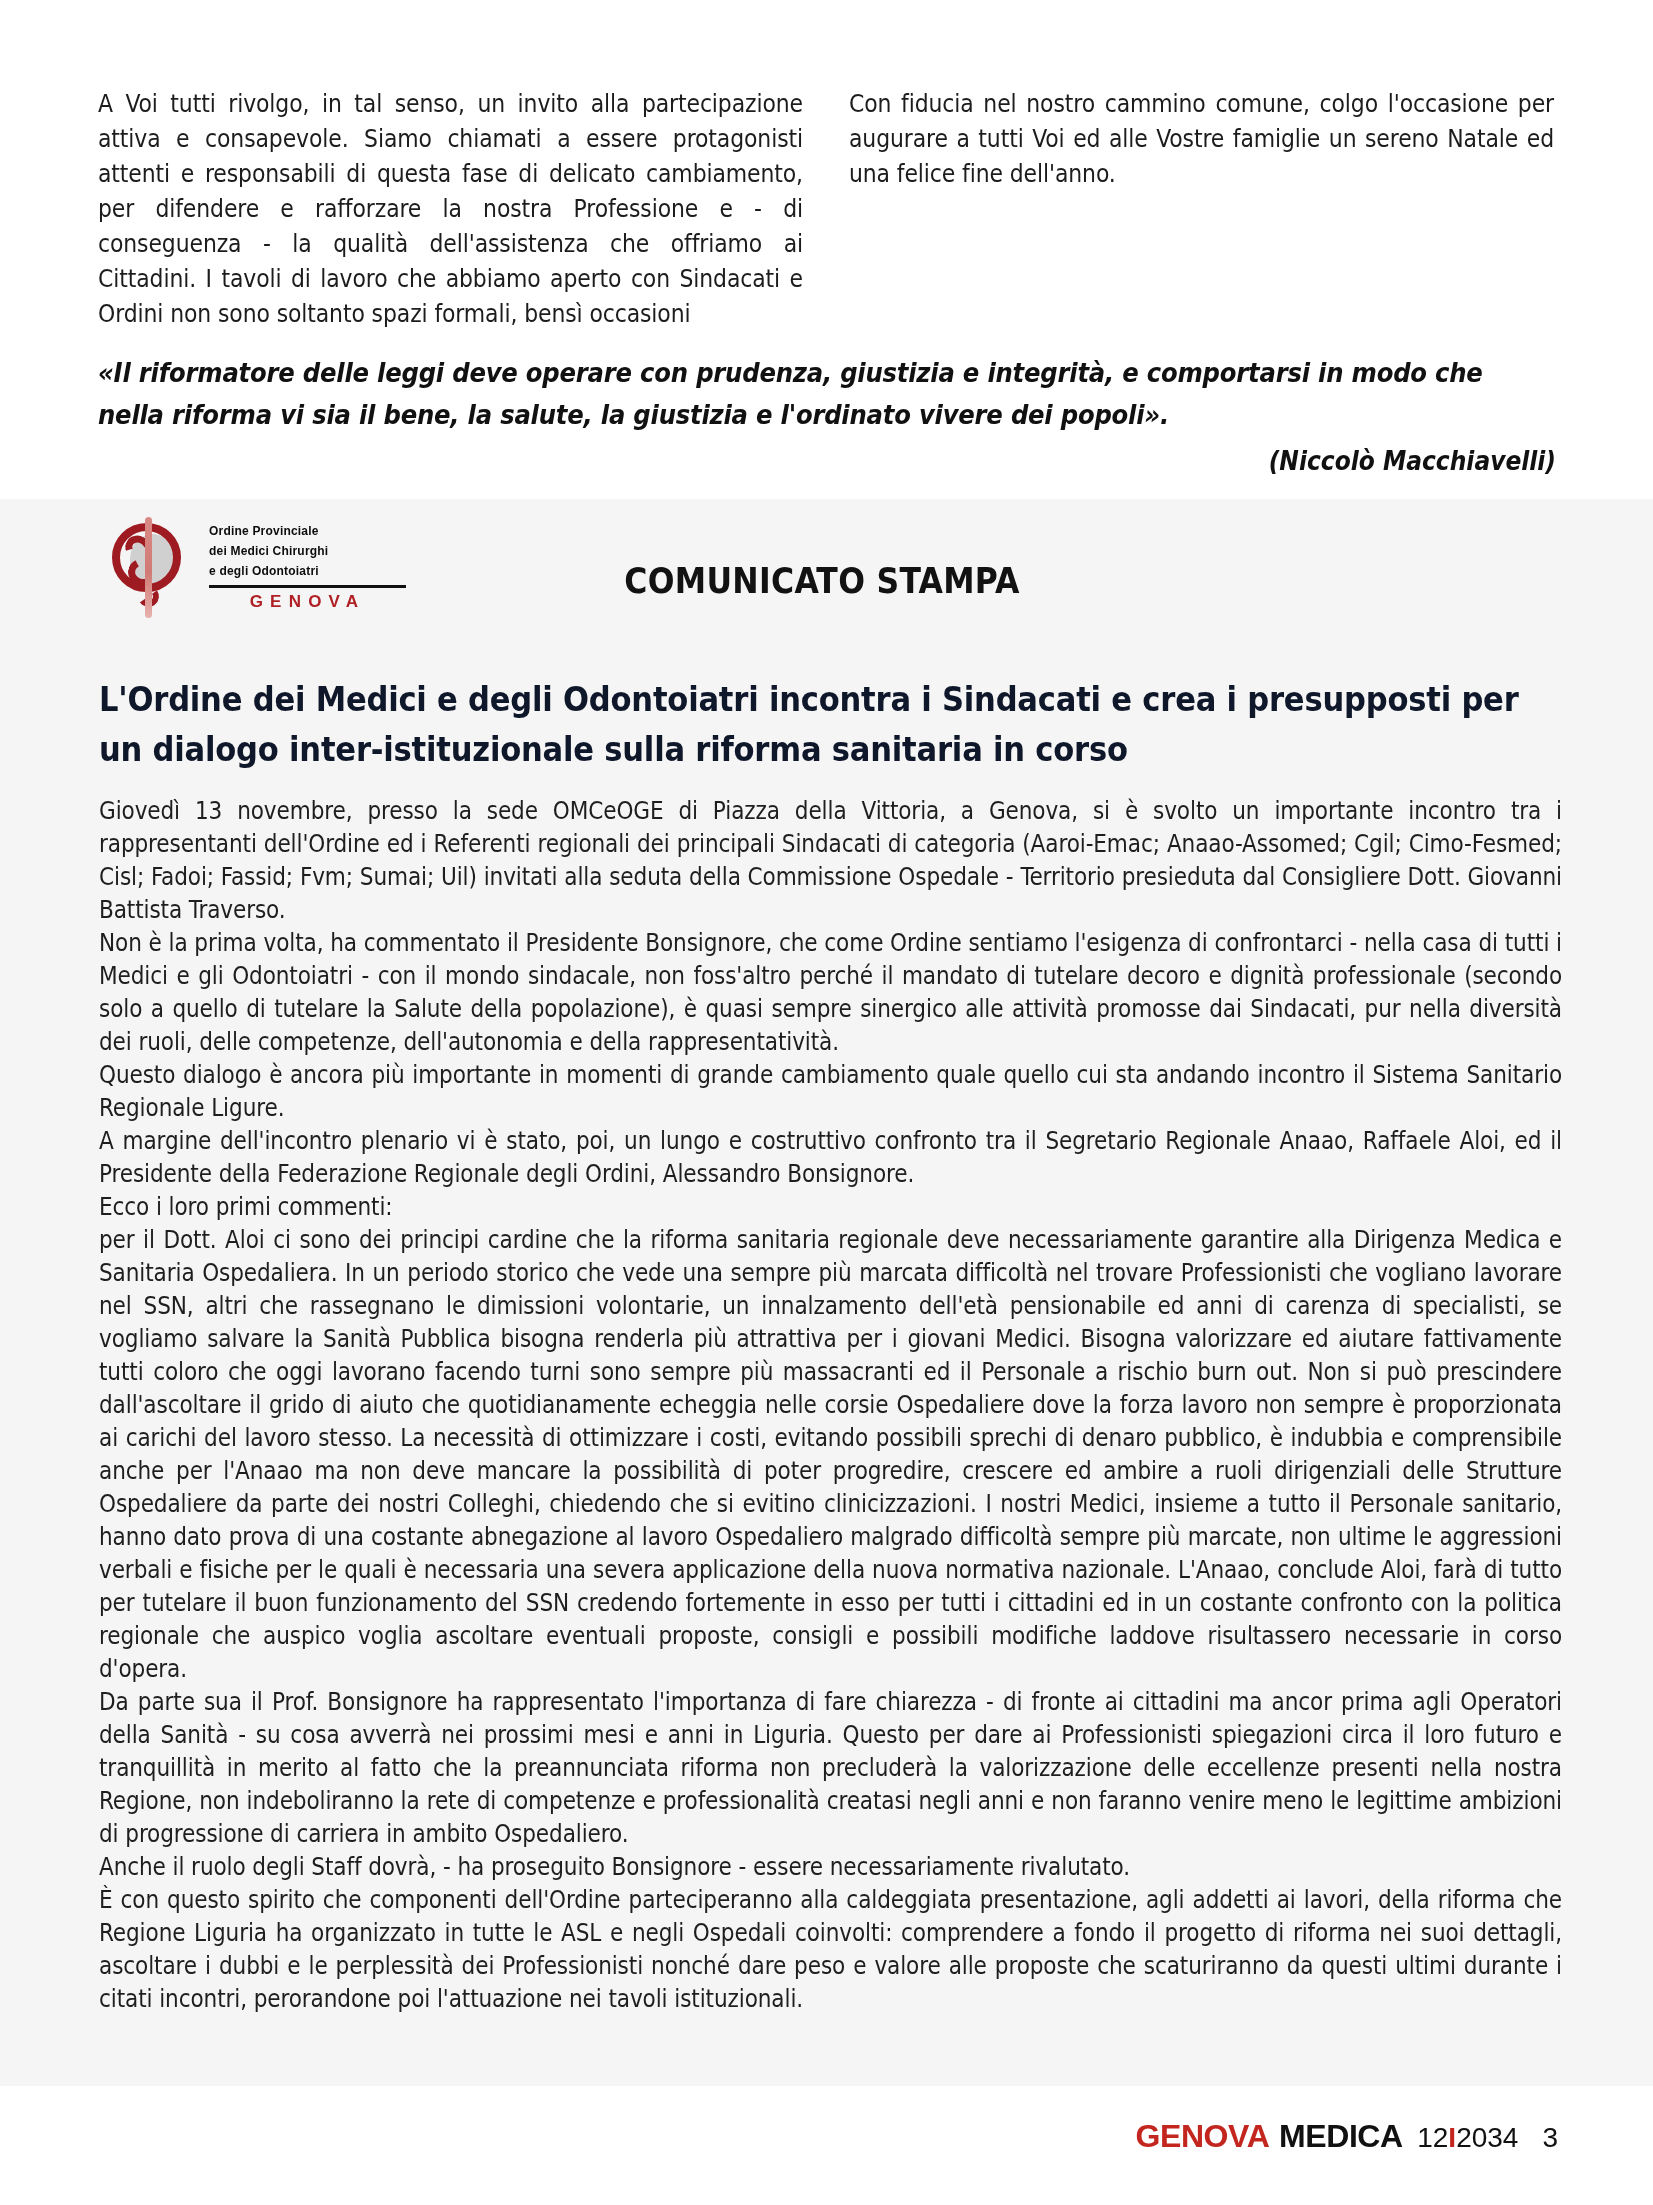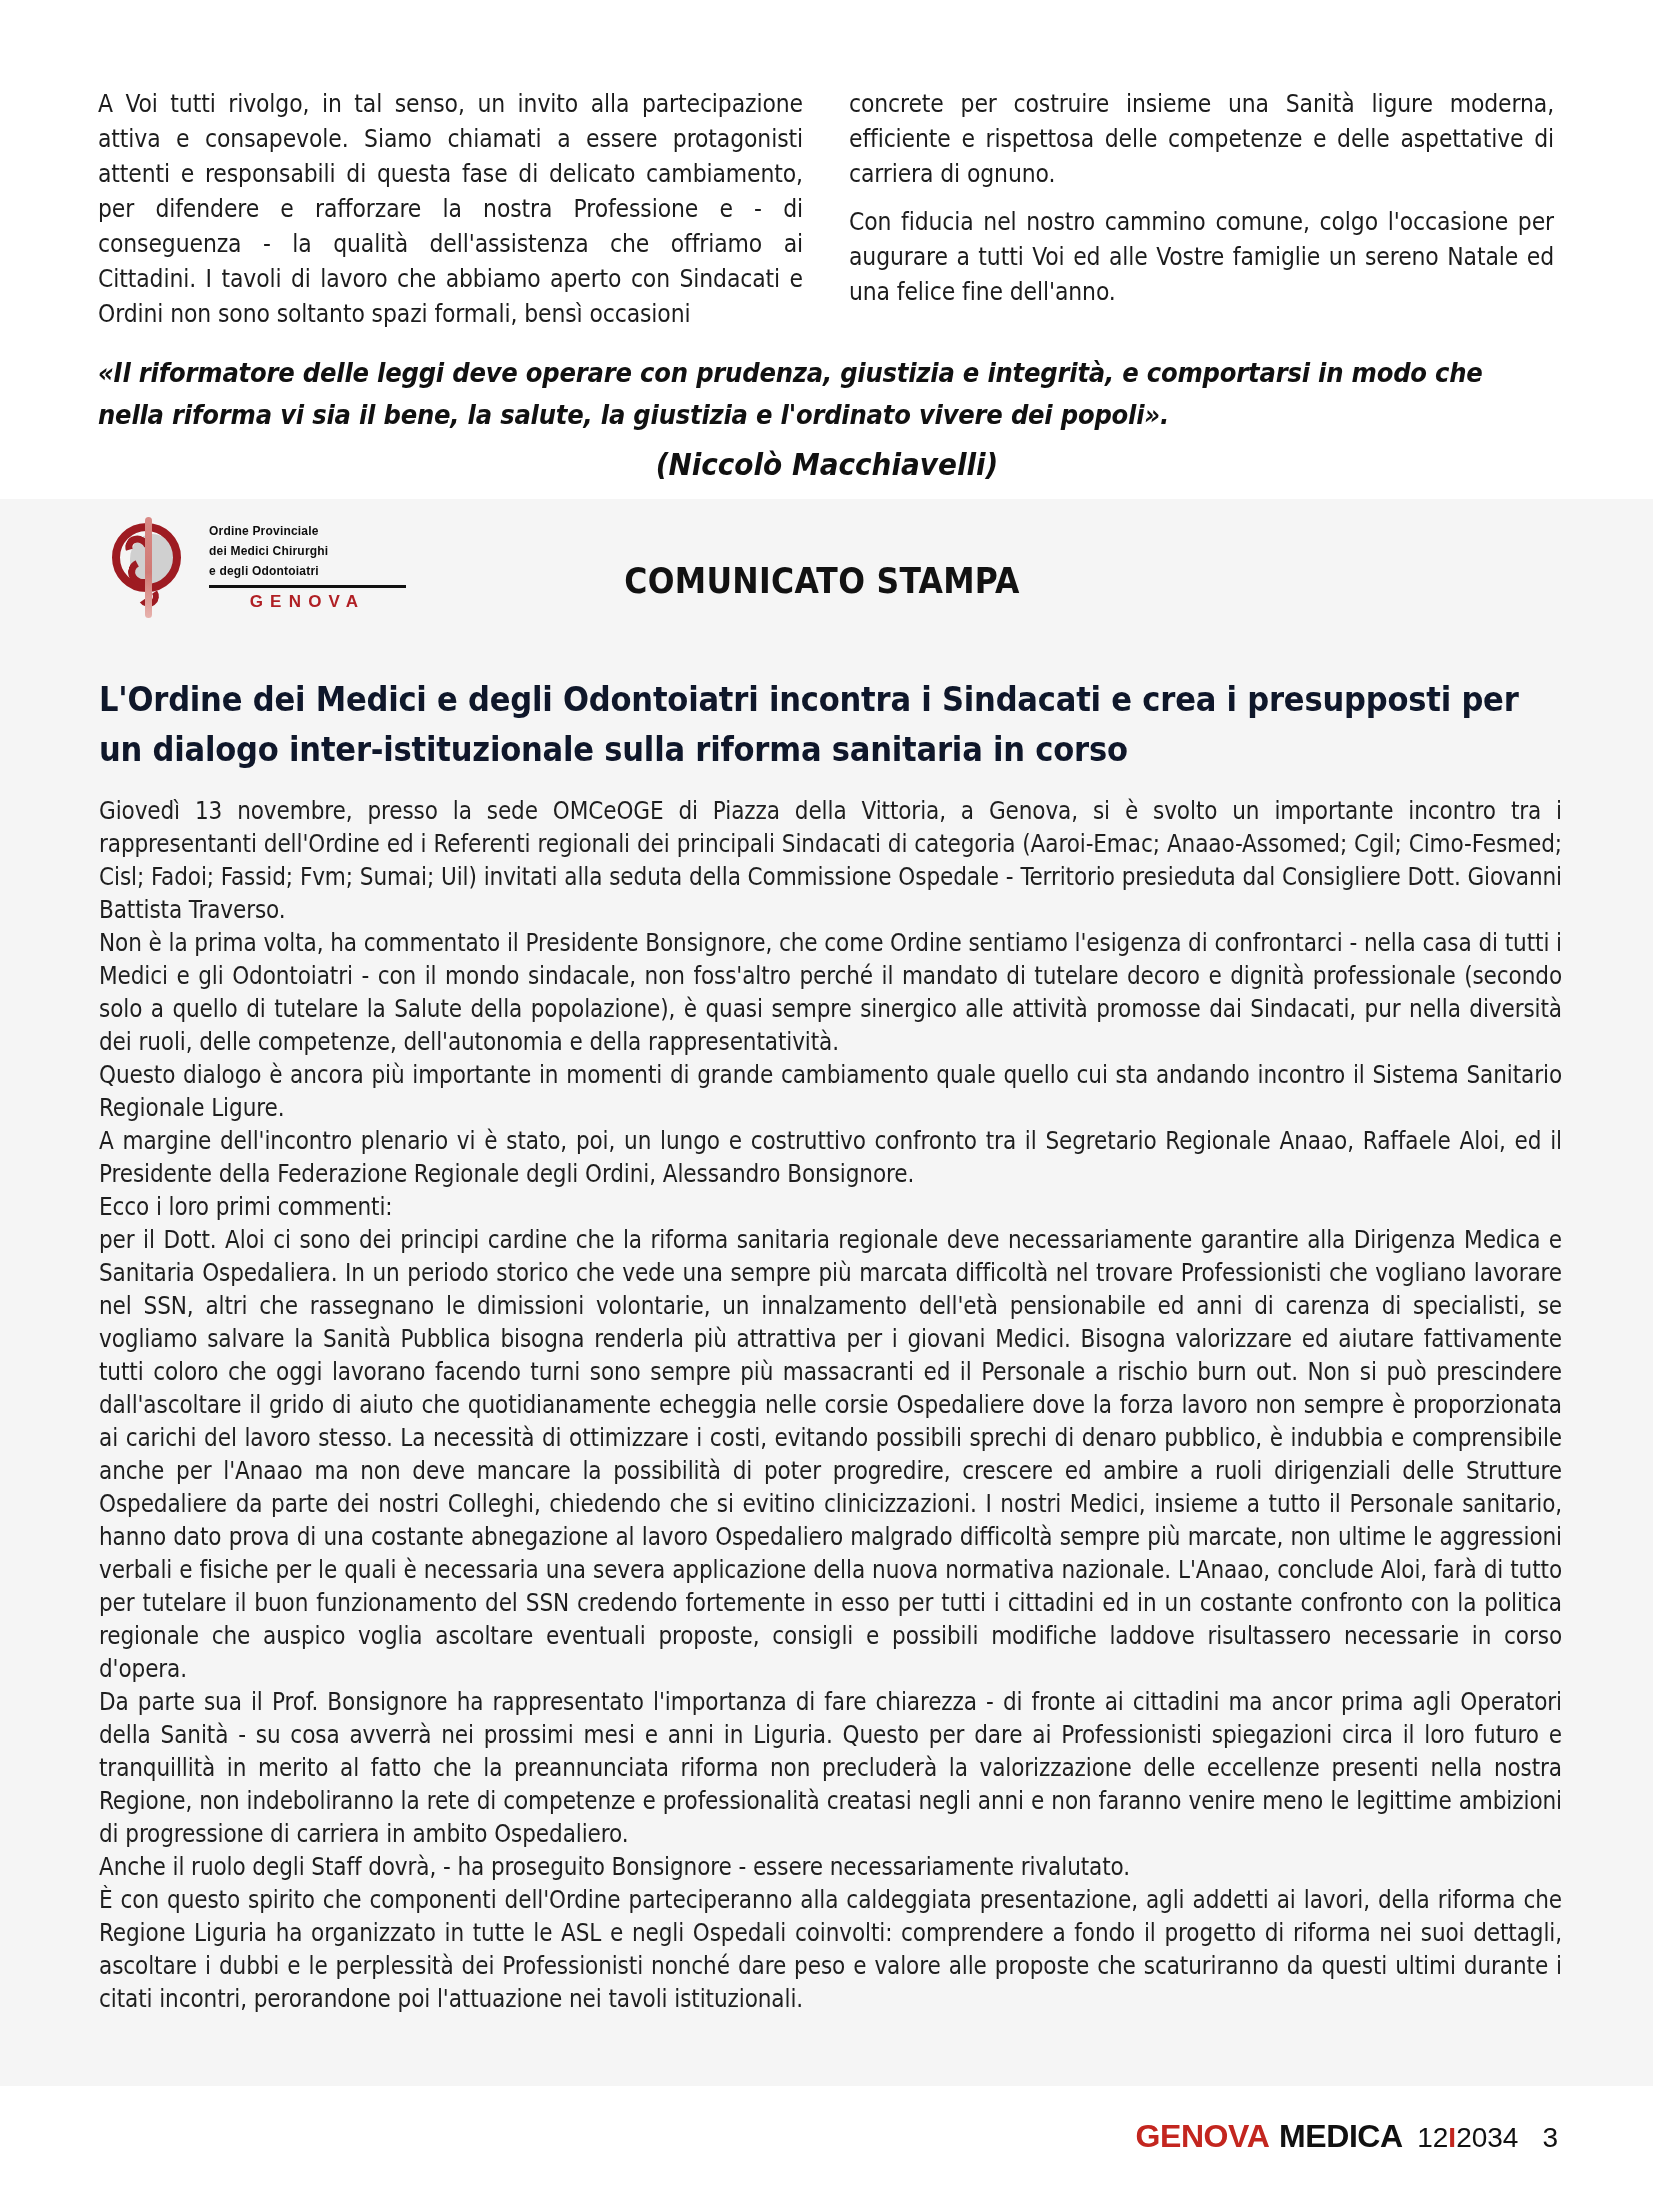--- a/index.html
+++ b/index.html
@@ -52,22 +52,22 @@
     line-height: 42px;
     font-weight: bold;
     font-style: italic;
     font-family: "DejaVu Sans", sans-serif;
     font-stretch: condensed;
     color: #111111;
     letter-spacing: -0.2px;
   }
   .quote-author {
     margin-top: 10.4px;
-    text-align: center;
-    font-size: 31px;
+    text-align: right;
+    font-size: 26px;
     font-weight: bold;
     font-style: italic;
     font-family: "DejaVu Sans", sans-serif;
     font-stretch: condensed;
     color: #111111;
   }
 
   
   .press-panel {
     position: absolute;
@@ -277,21 +277,20 @@
   }
 </style>
 </head>
 <body>
 
 <div class="letter-cols">
   <div class="letter-col">
     <p>A Voi tutti rivolgo, in tal senso, un invito alla partecipazione attiva e consapevole. Siamo chiamati a essere protagonisti attenti e responsabili di questa fase di delicato cambiamento, per difendere e rafforzare la nostra Professione e - di conseguenza - la qualità dell'assistenza che offriamo ai Cittadini. I tavoli di lavoro che abbiamo aperto con Sindacati e Ordini non sono soltanto spazi formali, bensì occasioni</p>
   </div>
   <div class="letter-col">
-    <p>concrete per costruire insieme una Sanità ligure moderna, efficiente e rispettosa delle competenze e delle aspettative di carriera di ognuno.</p>
     <p>Con fiducia nel nostro cammino comune, colgo l'occasione per augurare a tutti Voi ed alle Vostre famiglie un sereno Natale ed una felice fine dell'anno.</p>
   </div>
 </div>
 
 <div class="quote-block">
   <div class="quote-text">«Il riformatore delle leggi deve operare con prudenza, giustizia e integrità, e comportarsi in modo che nella riforma vi sia il bene, la salute, la giustizia e l'ordinato vivere dei popoli».</div>
   <div class="quote-author">(Niccolò Macchiavelli)</div>
 </div>
 
 <div class="press-panel">

